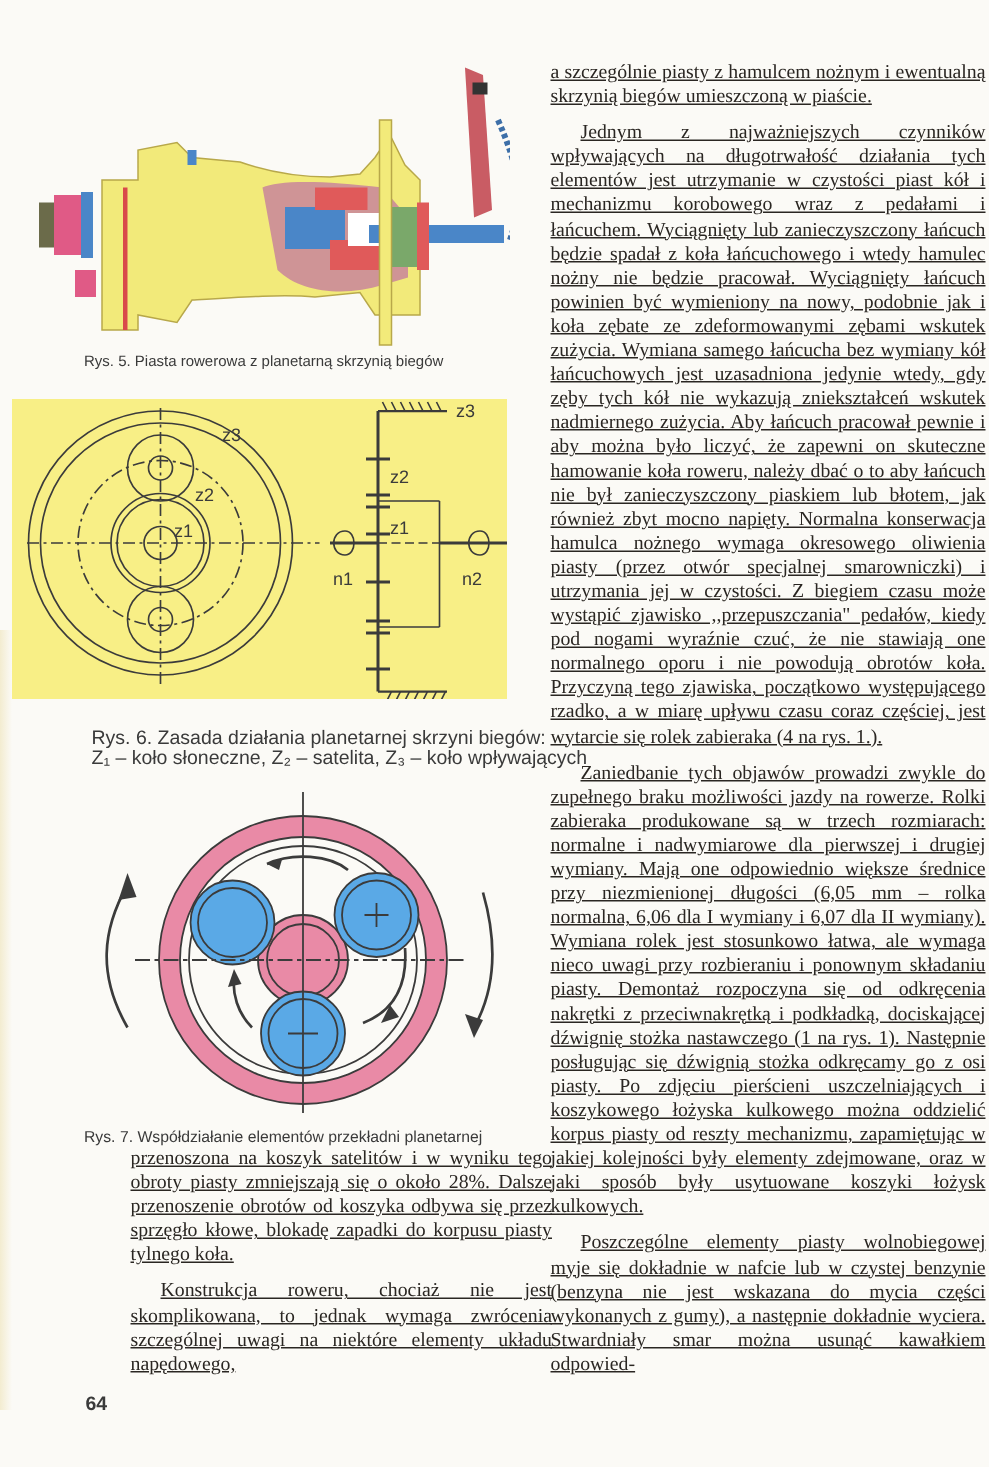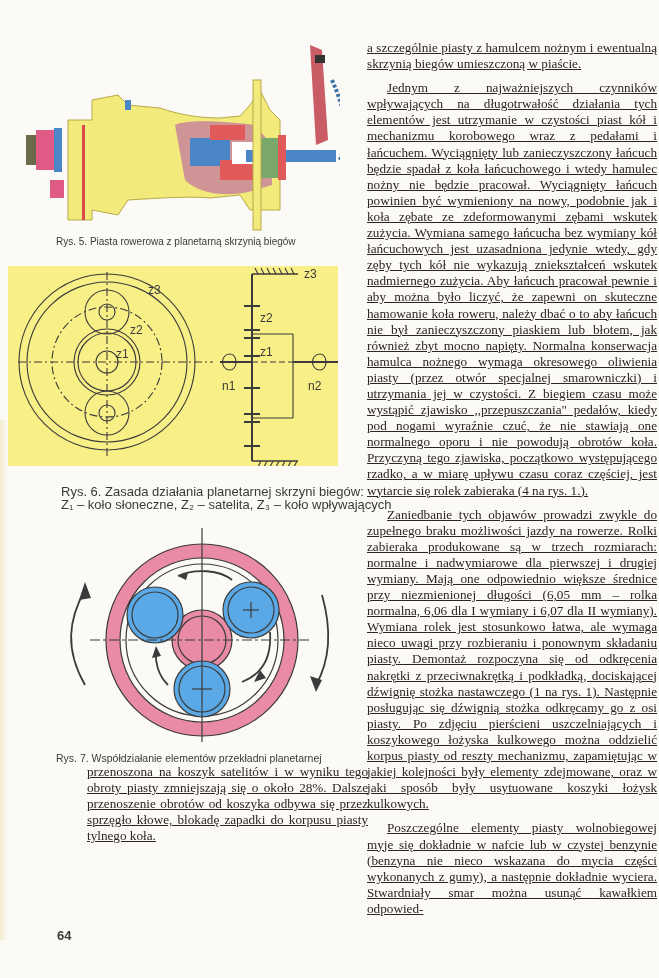--- a/index.html
+++ b/index.html
@@ -144,22 +144,23 @@
   <polygon points="25,62 19,80 31,78" fill="#3b3b3b"></polygon>
   <polygon points="256,172 250,156 262,160" fill="#3b3b3b"></polygon>
   <polygon points="128,53 118,56 126,60" fill="#3b3b3b"></polygon>
   <polygon points="200,150 194,162 206,158" fill="#3b3b3b"></polygon>
   <polygon points="96,126 92,138 101,136" fill="#3b3b3b"></polygon>
 </svg>
 <div class="fig7-caption">Rys. 7. Współdziałanie elementów przekładni planetarnej</div>
 
 <div class="col col-left">
   <p>przenoszona na koszyk satelitów i w wyniku tego obroty piasty zmniejszają się o około 28%. Dalsze przenoszenie obrotów od koszyka odbywa się przez sprzęgło kłowe, blokadę zapadki do korpusu piasty tylnego koła.</p>
+  <p class="ind">Konstrukcja roweru, chociaż nie jest skomplikowana, to jednak wymaga zwrócenia szczególnej uwagi na niektóre elementy układu napędowego,</p>
 </div>
 
 <div class="col col-right">
   <p>a szczególnie piasty z hamulcem nożnym i ewentualną skrzynią biegów umieszczoną w piaście.</p>
   <p class="ind">Jednym z najważniejszych czynników wpływających na długotrwałość działania tych elementów jest utrzymanie w czystości piast kół i mechanizmu korobowego wraz z pedałami i łańcuchem. Wyciągnięty lub zanieczyszczony łańcuch będzie spadał z koła łańcuchowego i wtedy hamulec nożny nie będzie pracował. Wyciągnięty łańcuch powinien być wymieniony na nowy, podobnie jak i koła zębate ze zdeformowanymi zębami wskutek zużycia. Wymiana samego łańcucha bez wymiany kół łańcuchowych jest uzasadniona jedynie wtedy, gdy zęby tych kół nie wykazują zniekształceń wskutek nadmiernego zużycia. Aby łańcuch pracował pewnie i aby można było liczyć, że zapewni on skuteczne hamowanie koła roweru, należy dbać o to aby łańcuch nie był zanieczyszczony piaskiem lub błotem, jak również zbyt mocno napięty. Normalna konserwacja hamulca nożnego wymaga okresowego oliwienia piasty (przez otwór specjalnej smarowniczki) i utrzymania jej w czystości. Z biegiem czasu może wystąpić zjawisko ,,przepuszczania" pedałów, kiedy pod nogami wyraźnie czuć, że nie stawiają one normalnego oporu i nie powodują obrotów koła. Przyczyną tego zjawiska, początkowo występującego rzadko, a w miarę upływu czasu coraz częściej, jest wytarcie się rolek zabieraka (4 na rys. 1.).</p>
   <p class="ind">Zaniedbanie tych objawów prowadzi zwykle do zupełnego braku możliwości jazdy na rowerze. Rolki zabieraka produkowane są w trzech rozmiarach: normalne i nadwymiarowe dla pierwszej i drugiej wymiany. Mają one odpowiednio większe średnice przy niezmienionej długości (6,05 mm – rolka normalna, 6,06 dla I wymiany i 6,07 dla II wymiany). Wymiana rolek jest stosunkowo łatwa, ale wymaga nieco uwagi przy rozbieraniu i ponownym składaniu piasty. Demontaż rozpoczyna się od odkręcenia nakrętki z przeciwnakrętką i podkładką, dociskającej dźwignię stożka nastawczego (1 na rys. 1). Następnie posługując się dźwignią stożka odkręcamy go z osi piasty. Po zdjęciu pierścieni uszczelniających i koszykowego łożyska kulkowego można oddzielić korpus piasty od reszty mechanizmu, zapamiętując w jakiej kolejności były elementy zdejmowane, oraz w jaki sposób były usytuowane koszyki łożysk kulkowych.</p>
-  <p class="ind">Poszczególne elementy piasty wolnobiegowej myje się dokładnie w nafcie lub w czystej benzynie (benzyna nie nieco wskazana do mycia części wykonanych z gumy), a następnie dokładnie wyciera. Stwardniały smar można usunąć kawałkiem odpowied-</p>
+  <p class="ind">Poszczególne elementy piasty wolnobiegowej myje się dokładnie w nafcie lub w czystej benzynie (benzyna nie jest wskazana do mycia części wykonanych z gumy), a następnie dokładnie wyciera. Stwardniały smar można usunąć kawałkiem odpowied-</p>
 </div>
 
 <div class="page-num">64</div>
 
 </body></html>

